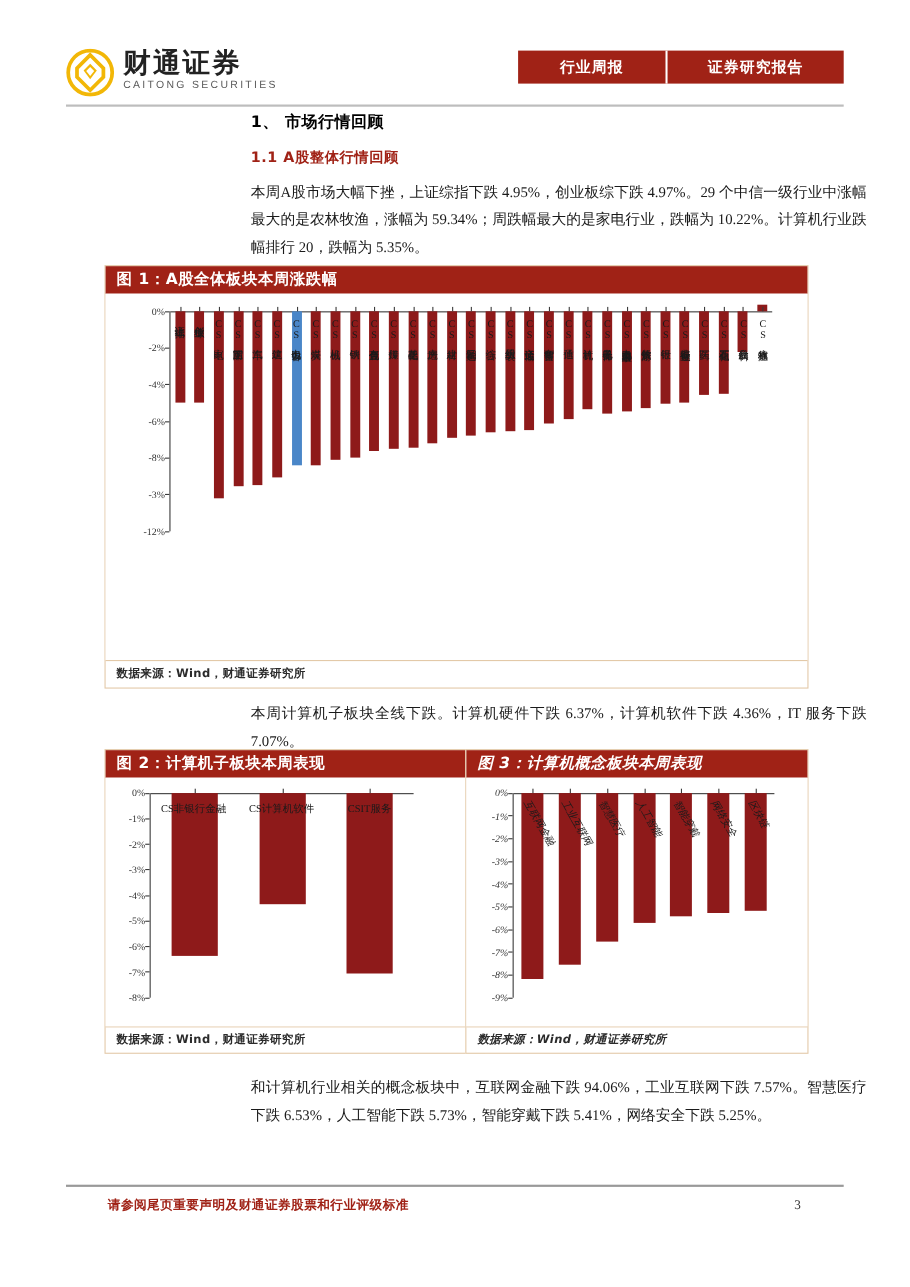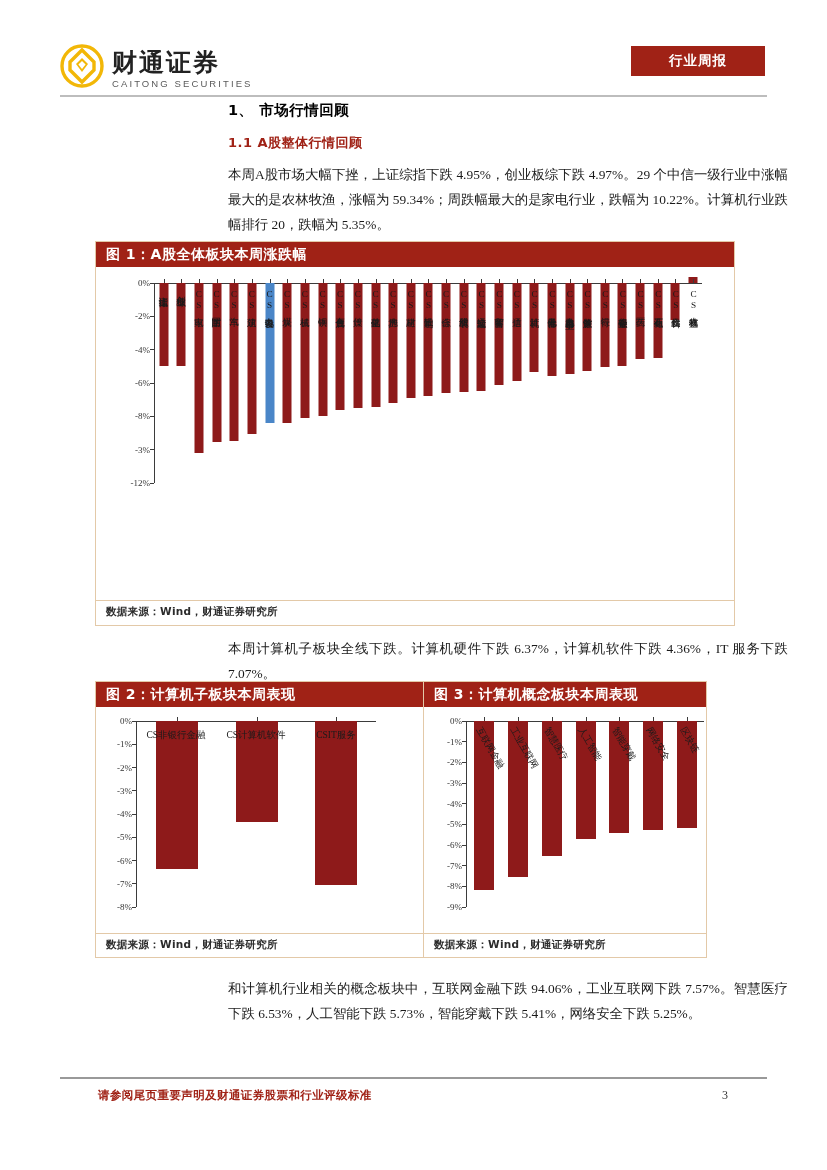--- a/index.html
+++ b/index.html
@@ -5,21 +5,21 @@
   html,body{margin:0;padding:0;}
   body{
     width:827px;height:1170px;background:#ffffff;
     font-family:"Liberation Serif","DejaVu Serif",serif;
     color:#1a1a1a;position:relative;overflow:hidden;
   }
   .page{position:absolute;left:0;top:0;width:827px;height:1170px;}
 
   
   .header{position:absolute;left:60px;top:42px;width:707px;height:52px;}
-  .logo-wrap{position:absolute;left:0;top:2px;display:flex;align-items:flex-end;gap:8px;}
+  .logo-wrap{position:absolute;left:0;top:2px;display:flex;align-items:flex-start;gap:8px;}
   .logo-mark{width:44px;height:44px;position:relative;}
   .logo-text{display:flex;flex-direction:column;line-height:1;}
   .logo-cn{font-family:"DejaVu Sans","Liberation Sans",sans-serif;font-weight:bold;font-size:25px;letter-spacing:2px;color:#222;}
   .logo-en{font-family:"Liberation Sans",sans-serif;font-size:9.5px;letter-spacing:2.1px;color:#5a5a5a;margin-top:4px;}
   .tagbox{position:absolute;right:0;top:4px;display:flex;margin-left:46px;}
   .tag{background:#a02216;color:#ffffff;font-family:"DejaVu Sans","Liberation Sans",sans-serif;
        font-weight:bold;font-size:13.5px;letter-spacing:1px;
        padding:6px 0;text-align:center;}
   .tag.t1{width:134px;border-right:2px solid #ffffff;}
   .tag.t2{width:160px;}
@@ -41,21 +41,21 @@
             font-family:"DejaVu Sans","Liberation Sans",sans-serif;font-weight:bold;font-size:14px;
             padding-left:10px;letter-spacing:.5px;}
   .figbody{position:relative;background:#fff;}
   .source{font-family:"DejaVu Sans","Liberation Sans",sans-serif;font-weight:bold;font-size:10.5px;
           color:#2b2b2b;padding:4px 0 0 10px;border-top:1px solid #e3c9a8;letter-spacing:.3px;}
 
   #fig1{left:95px;top:241px;width:640px;height:385px;}
   #fig1 .figbody{height:333px;}
   #fig2{left:95px;top:681px;width:346px;height:277px;}
   #fig2 .figbody{height:226px;}
-  #fig3{left:423px;top:681px;width:284px;height:277px;}
+  #fig3{left:423px;top:681px;width:312px;height:277px;font-style:italic;}
   #fig3 .figbody{height:226px;}
 
   
   .chart{position:absolute;left:0;top:0;right:0;bottom:0;}
   .ylabels{position:absolute;font-family:"Liberation Serif",serif;font-size:9px;color:#333;}
   .ytick{position:absolute;right:0;transform:translateY(-50%);white-space:nowrap;}
   .plot{position:absolute;border-left:1.4px solid #3b3b3b;box-sizing:border-box;}
   .zeroline{position:absolute;left:0;right:0;height:1.4px;background:#3b3b3b;}
   .bars{position:absolute;left:0;right:0;top:0;bottom:0;display:flex;align-items:flex-start;}
   .bslot{flex:1 1 0;height:100%;position:relative;}
@@ -98,20 +98,21 @@
           <path d="M22 17 L25.6 20.6 L22 25 L18.4 20.6 Z" fill="#ffffff"></path>
         </svg>
       </div>
       <div class="logo-text">
         <div class="logo-cn">财通证券</div>
         <div class="logo-en">CAITONG SECURITIES</div>
       </div>
     </div>
     <div class="tagbox">
       <div class="tag t1">行业周报</div>
+      <div class="tag t2">证券研究报告</div>
     </div>
   </div>
   <div class="header-rule"></div>
 
   <div class="h1">1、 市场行情回顾</div>
   <div class="h2">1.1  A股整体行情回顾</div>
   <div class="para p1">本周A股市场大幅下挫，上证综指下跌 4.95%，创业板综下跌 4.97%。29 个中信一级行业中涨幅最大的是农林牧渔，涨幅为 59.34%；周跌幅最大的是家电行业，跌幅为 10.22%。计算机行业跌幅排行 20，跌幅为 5.35%。</div>
   <div class="para p2">本周计算机子板块全线下跌。计算机硬件下跌 6.37%，计算机软件下跌 4.36%，IT 服务下跌 7.07%。</div>
   <div class="para p3">和计算机行业相关的概念板块中，互联网金融下跌 94.06%，工业互联网下跌 7.57%。智慧医疗下跌 6.53%，人工智能下跌 5.73%，智能穿戴下跌 5.41%，网络安全下跌 5.25%。</div>
 

